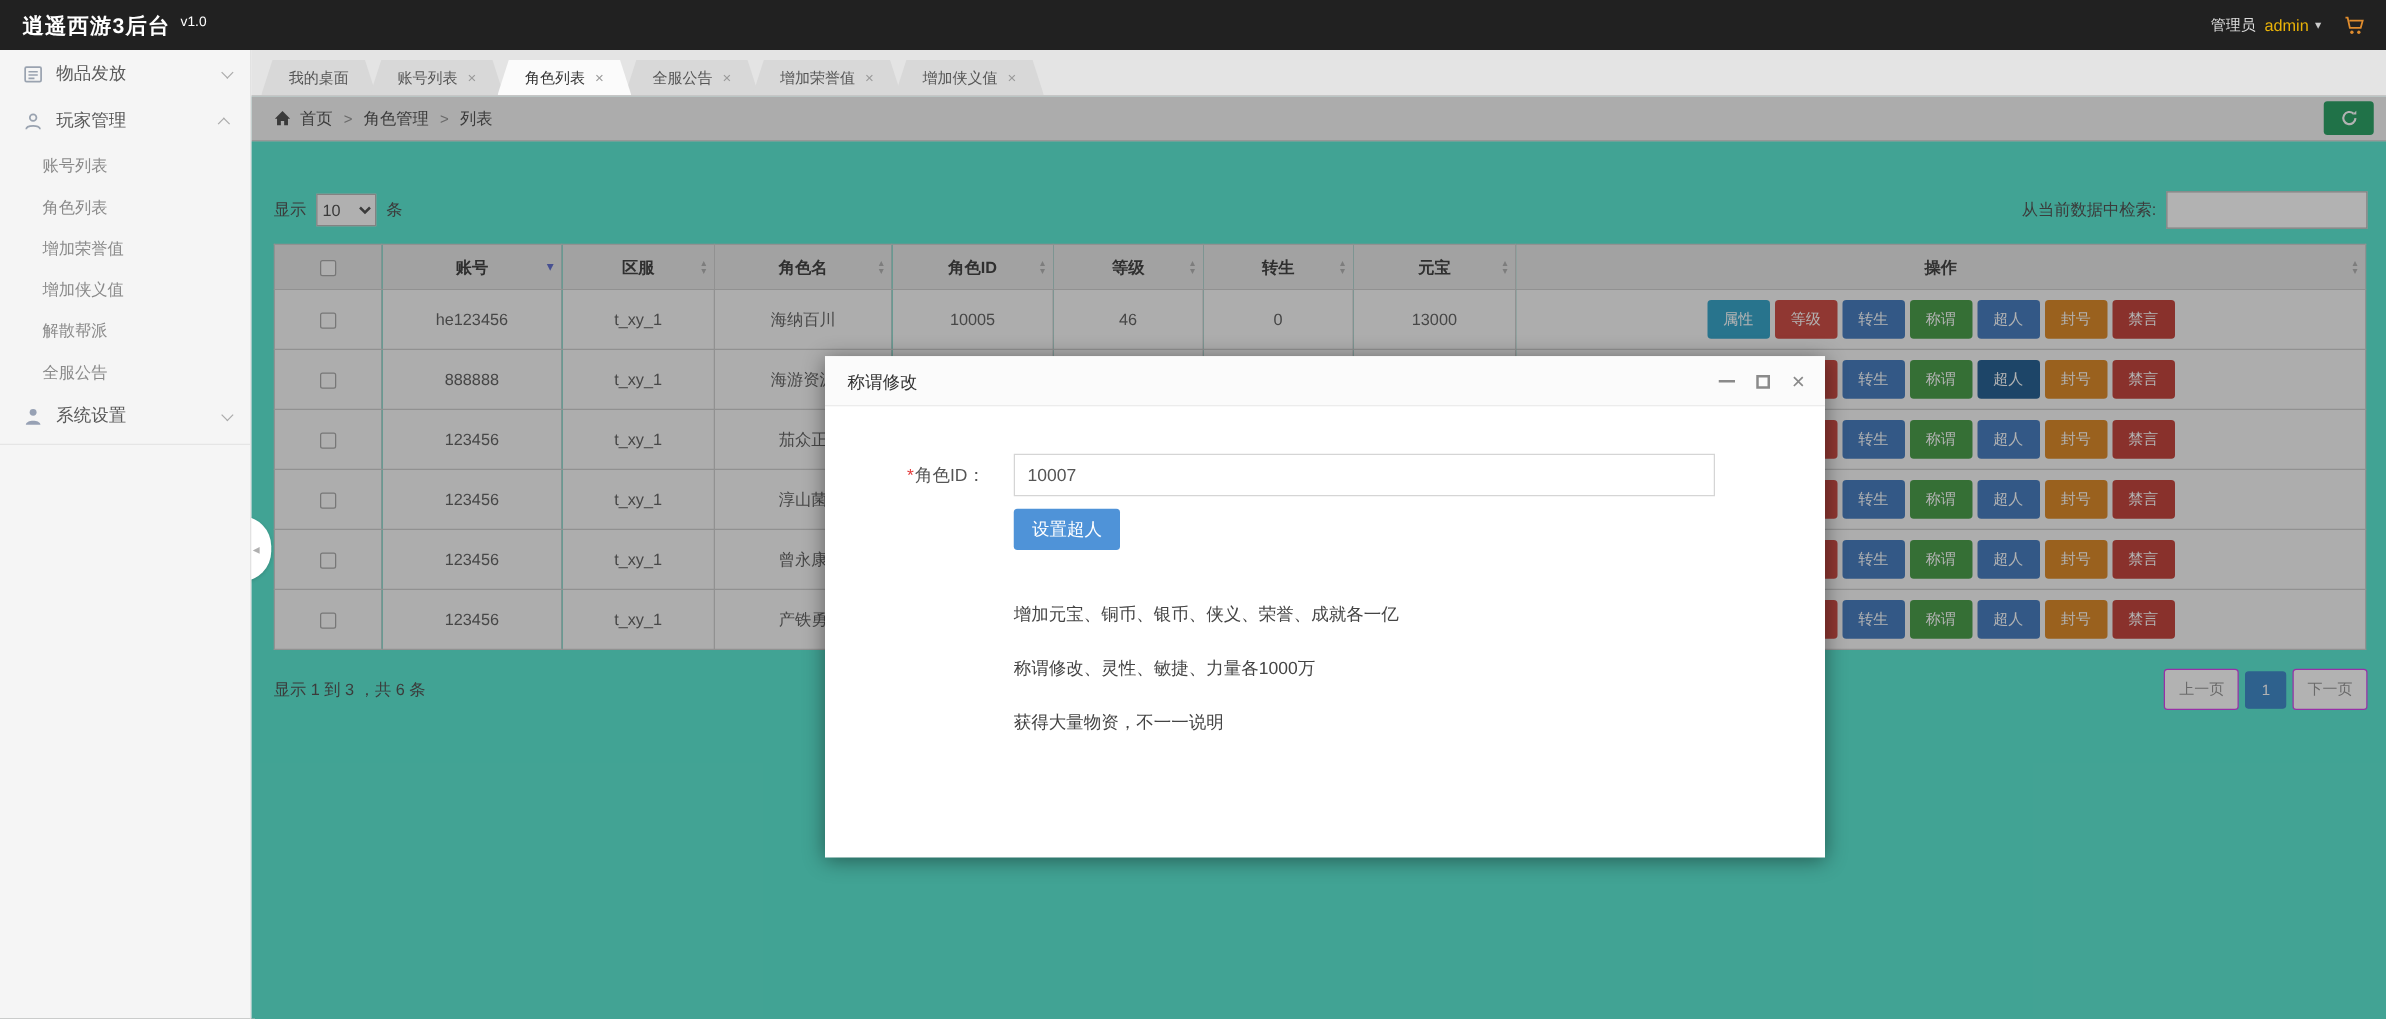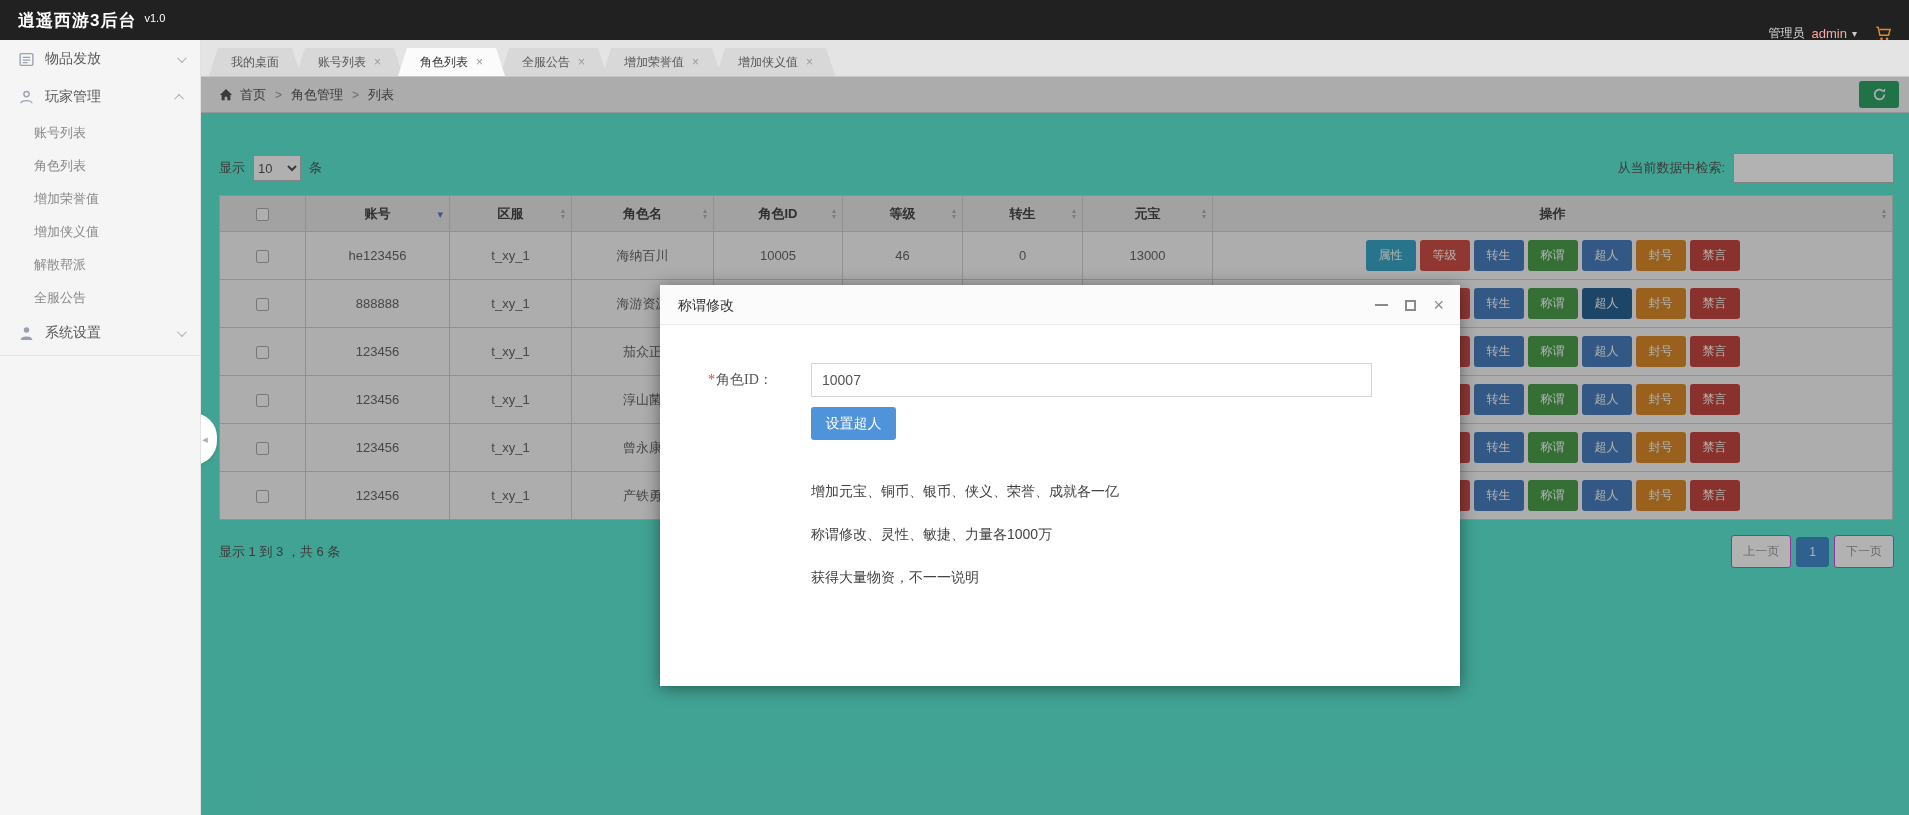--- a/index.html
+++ b/index.html
@@ -5,23 +5,23 @@
   * { box-sizing: border-box; margin:0; padding:0; }
   html,body { background:#555; }
   body { font-family:"Liberation Sans","DejaVu Sans",sans-serif; }
   .stage { position:relative; width:1909px; height:815px; background:#ededed; overflow:hidden; margin:0 auto; }
 
   
   .topbar { position:absolute; left:0; top:0; width:100%; height:40px; background:#212121; z-index:60; }
   .brand { position:absolute; left:18px; top:0; height:40px; display:flex; align-items:center; }
   .brand-title { color:#fff; font-size:17px; font-weight:bold; letter-spacing:1px; }
   .brand-ver { color:#fff; font-size:11px; margin-left:8px; position:relative; top:-2px; }
-  .topbar-right { position:absolute; right:16px; top:0; height:40px; display:flex; align-items:center; gap:7px;margin-top:13px; }
+  .topbar-right { position:absolute; right:16px; top:0; height:40px; display:flex; align-items:center; gap:7px; }
   .admin-label { color:#ddd; font-size:12px; }
-  .admin-user { color:#fca5a5; font-size:13px; }
+  .admin-user { color:#eab308; font-size:13px; }
   .caret { color:#ccc; font-size:10px; margin-left:-2px; }
   .cart-wrap { margin-left:10px; display:flex; align-items:center; cursor:pointer; }
 
   
   .sidebar { position:absolute; left:0; top:40px; width:201px; bottom:0; background:#f5f5f5; border-right:1px solid #e2e2e2; z-index:55; }
   .side-group { height:38px; display:flex; align-items:center; padding:0 16px 0 18px; cursor:pointer; }
   .side-group .gicon { width:17px; height:17px; margin-right:10px; flex:0 0 auto; }
   .side-group .glabel { font-size:14px; color:#595959; flex:1; }
   .chev { width:7px; height:7px; border-right:1.5px solid #ababab; border-bottom:1.5px solid #ababab; }
   .chev.down { transform:rotate(45deg) translateY(-2px); }
@@ -71,21 +71,21 @@
   
   .collapse-handle { position:absolute; left:193px; top:413px; width:24px; height:52px; background:#fff; border-radius:0 26px 26px 0; z-index:40; display:flex; align-items:center; justify-content:center; color:#b0b0b0; font-size:11px; cursor:pointer; box-shadow:0 1px 3px rgba(0,0,0,.15); }
 
   
   .dialog { position:absolute; left:660px; top:285px; width:800px; height:401px; background:#fff; z-index:50; box-shadow:0 2px 16px rgba(0,0,0,.45); }
   .dlg-title { height:40px; line-height:40px; padding-left:18px; font-size:14px; color:#333; background:#fbfbfb; border-bottom:1px solid #ececec; }
   .dlg-controls { position:absolute; right:16px; top:0; height:40px; display:flex; align-items:center; gap:17px; }
   .ic-min { width:13px; height:2px; background:#8a8a8a; display:inline-block; cursor:pointer; }
   .ic-max { width:11px; height:11px; border:2px solid #8a8a8a; display:inline-block; cursor:pointer; }
   .ic-close { color:#8a8a8a; font-size:18px; line-height:18px; cursor:pointer; }
-  .dlg-label { position:absolute; left:48px; top:78px; width:80px; height:34px; line-height:34px; font-size:14px; color:#555;font-family:Liberation Serif, serif; }
+  .dlg-label { position:absolute; left:48px; top:78px; width:80px; height:34px; line-height:34px; text-align:right; font-size:14px; color:#555; }
   .req { color:#e33b3b; margin-right:1px; }
   .dlg-input { position:absolute; left:151px; top:78px; width:561px; height:34px; border:1px solid #d5d5d5; padding-left:10px; font-size:14px; color:#555; }
   .dlg-submit { position:absolute; left:151px; top:122px; width:85px; height:33px; background:#4f93d8; color:#fff; border:none; border-radius:3px; font-size:14px; cursor:pointer; }
   .dlg-notes { position:absolute; left:151px; top:196px; }
   .dlg-notes p { font-size:14px; color:#444; margin:0 0 23px; line-height:20px; }
 </style>
 </head>
 <body>
 
 <div class="stage">

